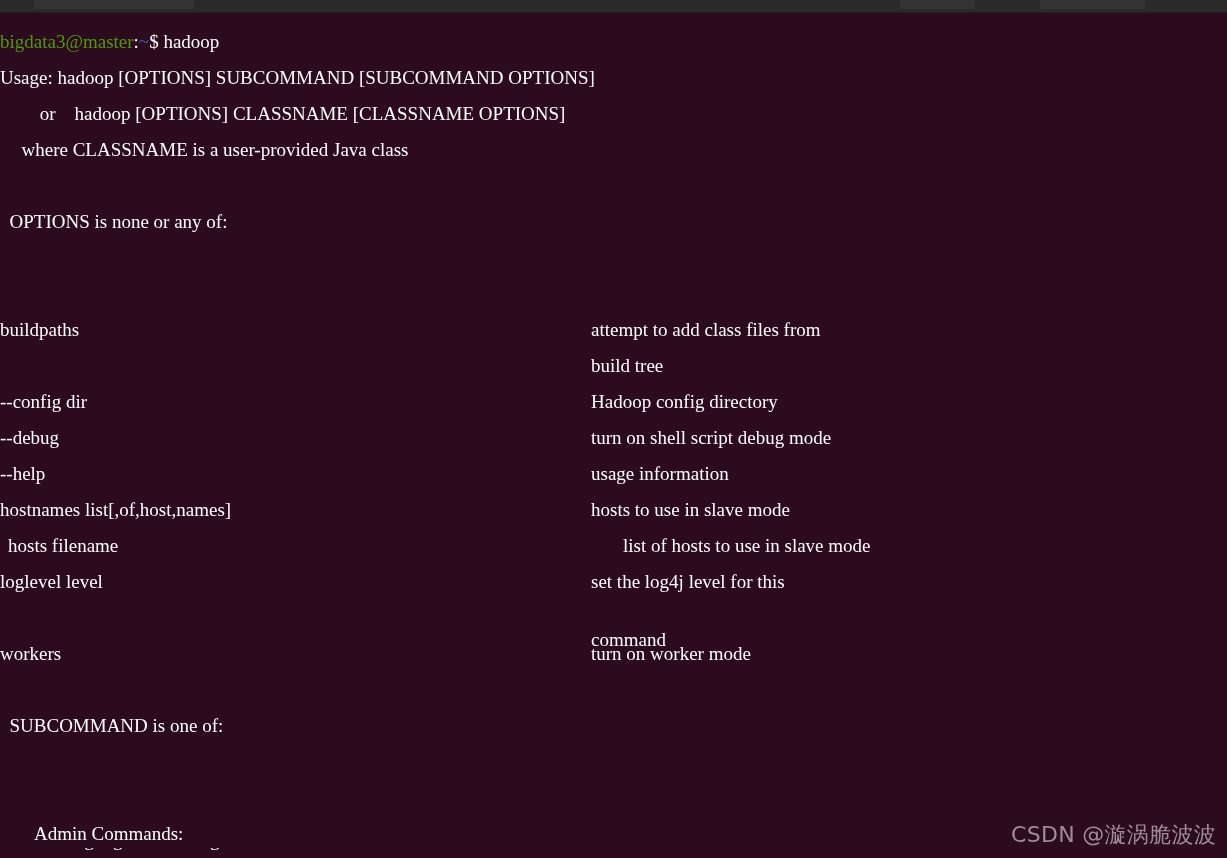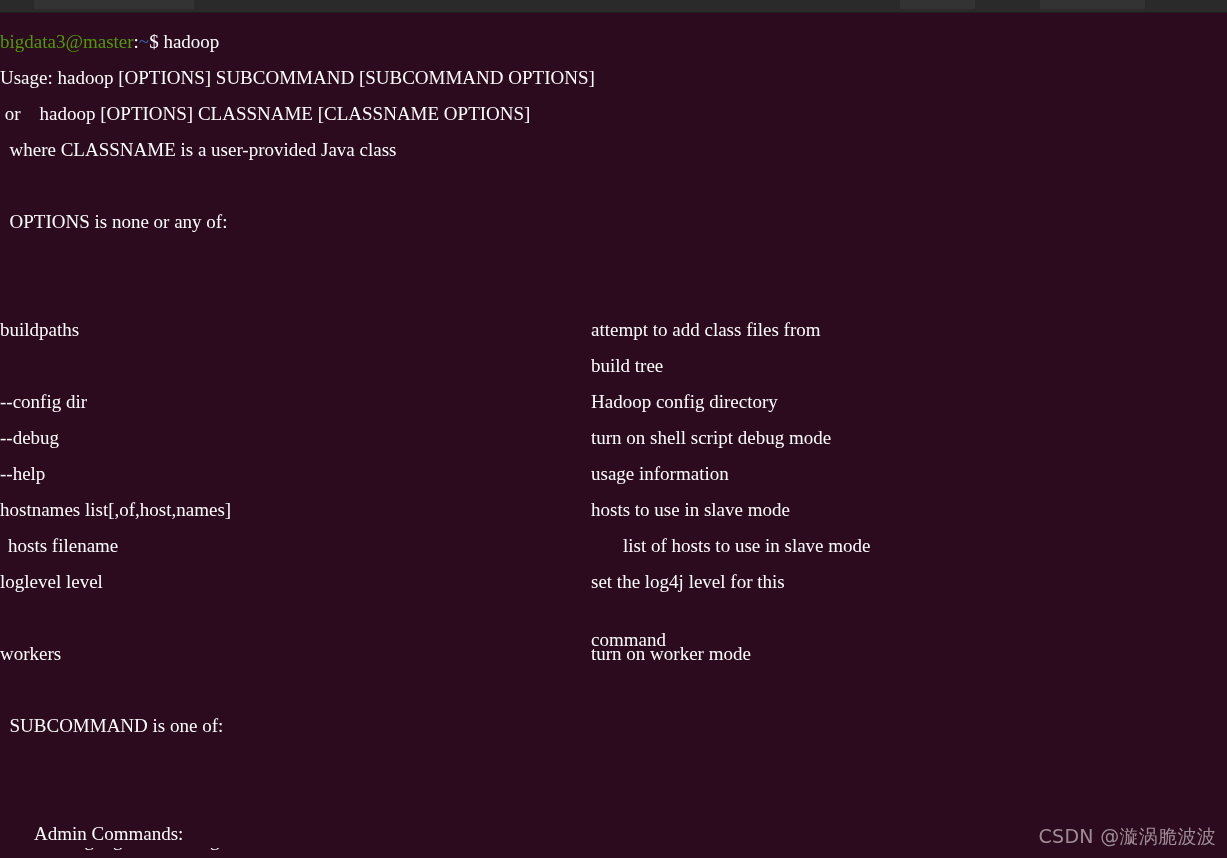--- a/index.html
+++ b/index.html
@@ -83,21 +83,21 @@
     overflow: hidden;
   }
   .clip-row .tline { top: -26px; }
 
   
   .watermark {
     position: absolute;
     right: 11px;
     bottom: 8px;
     font-family: "DejaVu Sans", sans-serif;
-    font-size: 19px;
+    font-size: 22px;
     color: #b6a9b0;
     opacity: 0.82;
     white-space: pre;
     letter-spacing: 0.3px;
   }
 </style>
 </head>
 <body>
 
 <div id="app">
@@ -108,22 +108,22 @@
     <div class="tb-chip c"></div>
   </div>
   <div class="tb-edge"></div>
 
   <div class="terminal">
 
     <div class="tline" id="prompt-line" style="top:11px; left:0px;"><span class="c-green">bigdata3@master</span><span class="c-white">:</span><span class="c-blue">~</span><span class="c-white">$</span><span class="c-white"> hadoop</span></div>
 
     <div id="lines-host">
         <div class="tline col-left" style="top: 47px;">Usage: hadoop [OPTIONS] SUBCOMMAND [SUBCOMMAND OPTIONS]</div>
-        <div class="tline col-left" style="top: 83px;"> or    hadoop [OPTIONS] CLASSNAME [CLASSNAME OPTIONS]</div>
-        <div class="tline col-left" style="top: 119px;">  where CLASSNAME is a user-provided Java class</div>
+        <div class="tline col-left" style="top: 83px; padding-left: 35px;"> or    hadoop [OPTIONS] CLASSNAME [CLASSNAME OPTIONS]</div>
+        <div class="tline col-left" style="top: 119px; padding-left: 12px;">  where CLASSNAME is a user-provided Java class</div>
         <div class="tline col-left" style="top: 191px;">  OPTIONS is none or any of:</div>
         <div class="tline col-left" style="top: 299px;">buildpaths</div>
         <div class="tline col-left" style="top: 371px;">--config dir</div>
         <div class="tline col-left" style="top: 407px;">--debug</div>
         <div class="tline col-left" style="top: 443px;">--help</div>
         <div class="tline col-left" style="top: 479px;">hostnames list[,of,host,names]</div>
         <div class="tline col-left" style="top: 515px; margin-left: 8px;">hosts filename</div>
         <div class="tline col-left" style="top: 551px;">loglevel level</div>
         <div class="tline col-left" style="top: 623px;">workers</div>
         <div class="tline col-left" style="top: 695px; text-align: center;">  SUBCOMMAND is one of:</div>

